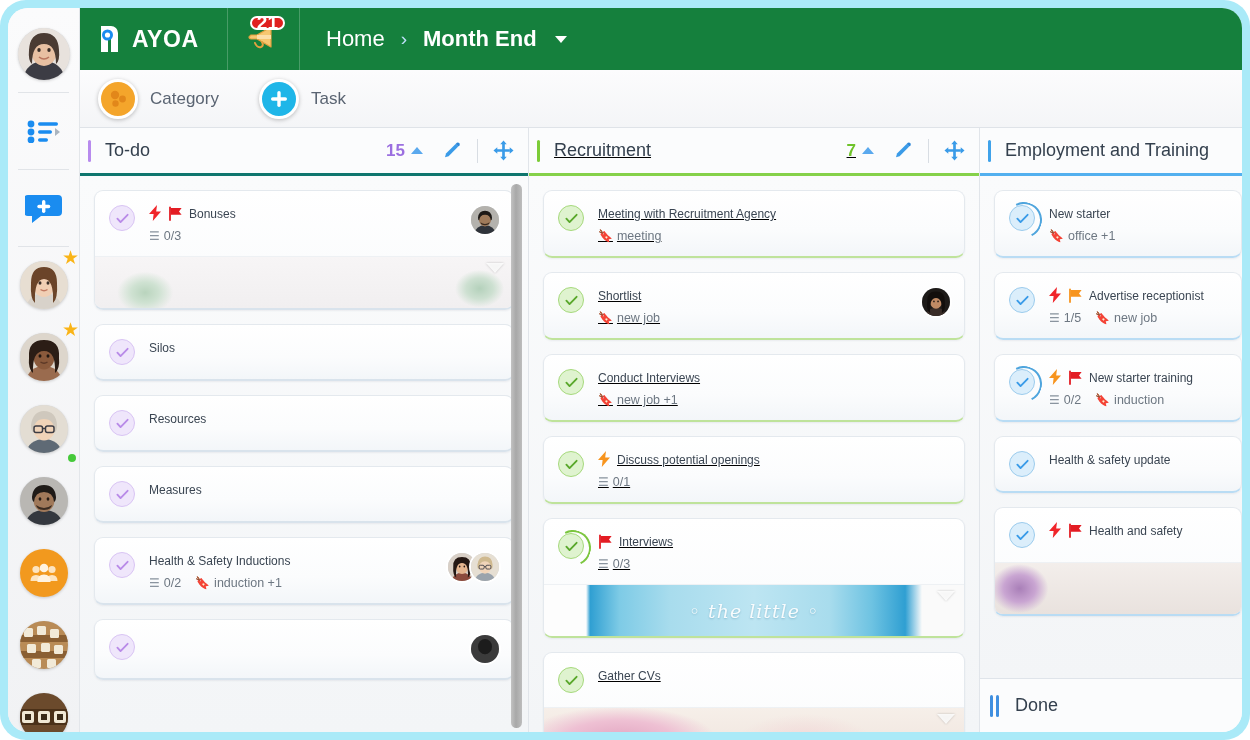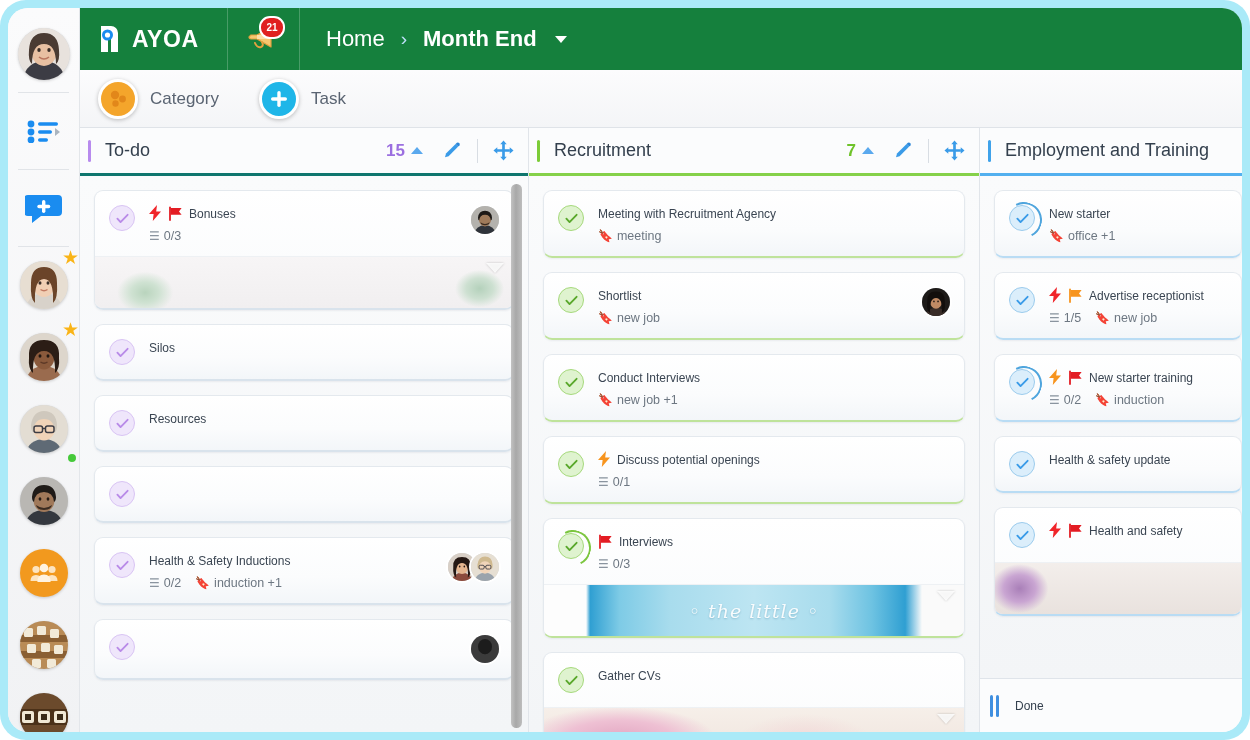--- a/index.html
+++ b/index.html
@@ -99,23 +99,23 @@
     color: #fff; font-size: 23px; font-weight: bold; letter-spacing: .6px;
   }
   #notif-box {
     width: 72px;
     display: flex; align-items: center; justify-content: center;
     border-right: 1px solid rgba(255,255,255,.22);
     position: relative;
   }
   #notif-badge {
     position: absolute; top: 8px; right: 14px;
-    min-width: 26px; height: 23px; border-radius: 11px;
+    min-width: 26px; height: 14px; border-radius: 11px;
     background: #e02020; border: 2px solid #fff;
-    color: #fff; font-size: 10px; font-weight: bold;
+    color: #fff; font-size: 19px; font-weight: bold;
     display: flex; align-items: center; justify-content: center;
     padding: 0 5px;
   }
   #breadcrumb {
     display: flex; align-items: center; gap: 16px;
     padding-left: 26px; color: #fff;
   }
   .bc-item { font-size: 22px; color: #fff; }
   .bc-item.strong { font-weight: bold; }
   .bc-sep { font-size: 19px; color: #bfe0fb; }
@@ -143,21 +143,21 @@
   .circ.cat { background: #f4a52b; }
   .circ.task { background: #1fb6e8; }
   .tool-label { font-size: 17px; color: #5a6472; }
   .tool-gap { width: 16px; }
 
   
   #board { flex: 1 1 auto; display: flex; min-height: 0; overflow: hidden; }
 
   .column { display: flex; flex-direction: column; min-height: 0; position: relative; }
   .col-todo  { width: 448px; flex: 0 0 448px; }
-  .col-recru { width: 450px; flex: 0 0 450px; }
+  .col-recru { width: 450px; flex: 0 0 450px; text-decoration: underline; }
   .col-emp   { flex: 1 1 auto; min-width: 0; }
 
   .col-head {
     height: 48px; flex: 0 0 48px;
     display: flex; align-items: center;
     padding: 0 12px 0 8px;
     background: #fbfcfd;
     border-bottom: 3px solid #0f766e;
     position: relative;
   }
@@ -316,21 +316,21 @@
   .flag { font-size: 15px; line-height: 15px; }
   .bolt { font-size: 15px; line-height: 15px; }
 
   
   .done-strip {
     height: 54px; flex: 0 0 54px;
     border-top: 1px solid #dfe4ea;
     background: #fbfcfd;
     display: flex; align-items: center; padding-left: 10px;
   }
-  .done-label { font-size: 12px; color: #34404e; }
+  .done-label { font-size: 18px; color: #34404e; }
 </style>
 </head>
 <body>
 
 <div id="app-frame">
   <div id="app-inner">
 
     <div id="left-rail">
       <div class="rail-top">
         <div class="rail-slot">
@@ -639,20 +639,25 @@
               </div>
             </div>
 
             <div class="card">
               <div class="card-main">
                 <span class="chk purple">
                   <svg width="13" height="13" viewBox="0 0 14 14">
                       <path d="M1.5 7.2 l3.4 3.6 L12.5 3" stroke="#b98be8" stroke-width="2" fill="none" stroke-linecap="round" stroke-linejoin="round"></path>
                     </svg>
                 </span>
+                <span class="card-text">
+                  <span class="card-title-row">
+                    <span class="card-title">Measures</span>
+                  </span>
+                </span>
               </div>
             </div>
 
 
             <div class="card">
               <div class="card-main">
                 <span class="chk purple">
                   <svg width="13" height="13" viewBox="0 0 14 14">
                       <path d="M1.5 7.2 l3.4 3.6 L12.5 3" stroke="#b98be8" stroke-width="2" fill="none" stroke-linecap="round" stroke-linejoin="round"></path>
                     </svg>

